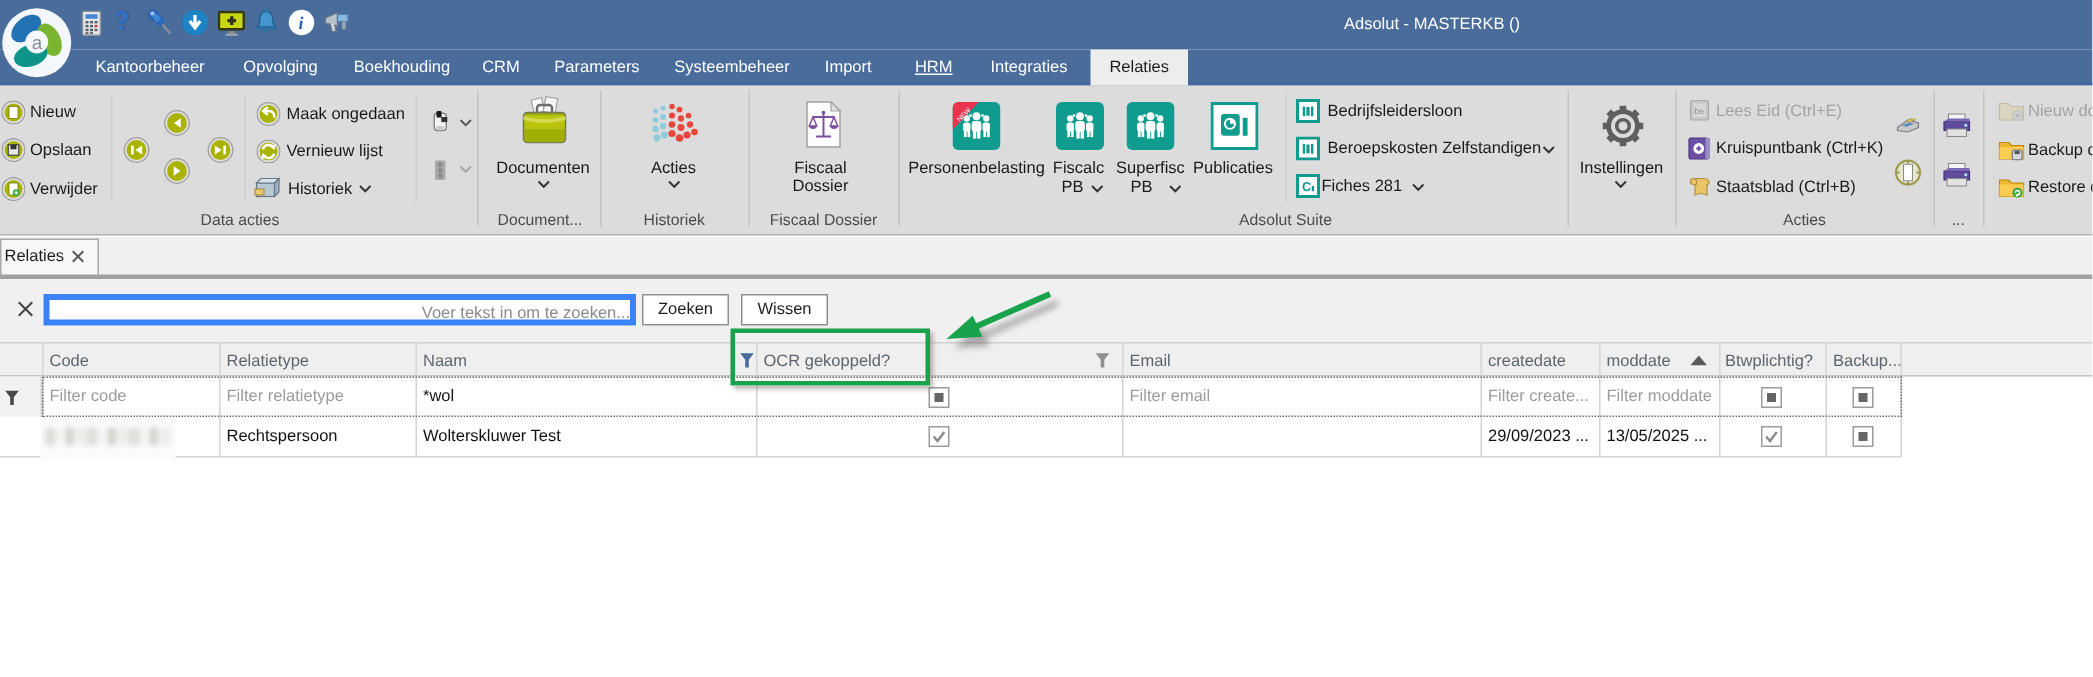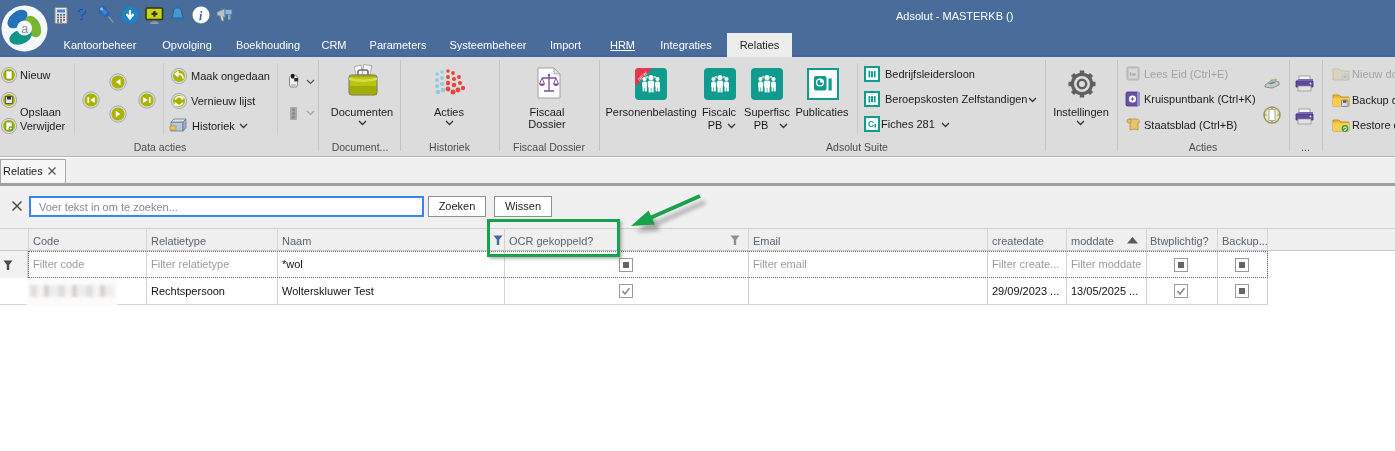--- a/index.html
+++ b/index.html
@@ -14,21 +14,21 @@
 .ribbon { left:0; top:57px; width:1395px; height:100px; background:#dcdcdc; border-bottom:1px solid #b4b4b4; }
 .gsep { top:60px; height:91px; width:1px; background:#c3c3c3; }
 .isep { top:63px; height:72px; width:1px; background:#cccccc; }
 .gcap { top:141px; height:12px; font-size:10.5px; color:#4b4b4b; text-align:center; }
 .rlbl { font-size:11px; color:#1a1a1a; white-space:nowrap; }
 .rlbl.dis { color:#a3a3a3; }
 .biglbl { font-size:11px; color:#1a1a1a; text-align:center; white-space:nowrap; }
 .doctabs { left:0; top:158px; width:1395px; height:25px; background:#f0f0f0; }
 .docband { left:0; top:183px; width:1395px; height:3px; background:#a0a0a0; }
 .toolbar { left:0; top:186px; width:1395px; height:42px; background:#f0f0f0; }
-.searchin { left:29px; top:196px; width:395px; height:21px; background:#ffffff; border:2px solid #3b82f6; font-size:11px; color:#8a8a8a; line-height:19px; padding-left:8px; }
+.searchin { left:29px; top:196px; width:395px; height:21px; background:#ffffff; border:4px solid #3b82f6; font-size:11px; color:#8a8a8a; line-height:19px; padding-left:8px;text-align:right; }
 .btn { top:196px; height:21px; background:#ffffff; border:1px solid #8f8f8f; font-size:11px; color:#1e1e1e; text-align:center; line-height:19px; }
 .hdr { top:228px; height:23px; background:#efefef; border-top:1px solid #d0d0d0; border-bottom:1px solid #c6c6c6; }
 .hdrtext { top:235px; font-size:11px; color:#5b6570; white-space:nowrap; }
 .celltext { font-size:11px; white-space:nowrap; }
 .vline { width:1px; background:#d4d4d4; }
 .cb { width:14px; height:14px; border:1px solid #9b9b9b; background:#ffffff; }
 .cbi { position:absolute; left:3px; top:3px; width:6px; height:6px; background:#666666; }
 .greenbox { left:487px; top:219px; width:133px; height:38px; border:3px solid #18a24b; box-shadow:2px 2px 3px rgba(110,110,110,0.5); }
 </style>
 </head>
@@ -149,21 +149,21 @@
       <circle cx="8" cy="8" r="6" fill="#aab400"></circle>
   <rect x="5" y="4" width="6" height="8" fill="#ffffff" stroke="#6a7000" stroke-width="0.5"></rect>
 </svg>
 <div class="abs rlbl" style="left:20px;top:69px;">Nieuw</div>
 <svg class="abs" style="left:1px;top:92px;" width="16" height="16">
   <circle cx="8" cy="8" r="7.6" fill="#dedede" stroke="#9a9a9a" stroke-width="0.8"></circle>
       <circle cx="8" cy="8" r="6" fill="#aab400"></circle>
   <rect x="4.5" y="4.5" width="7" height="7" fill="#e8e8e8" stroke="#444" stroke-width="0.8"></rect>
       <rect x="6" y="4.5" width="4" height="3" fill="#333"></rect>
 </svg>
-<div class="abs rlbl" style="left:20px;top:94px;margin-top:12px;">Opslaan</div>
+<div class="abs rlbl" style="left:20px;top:94px;">Opslaan</div>
 <svg class="abs" style="left:1px;top:118px;" width="16" height="16">
   <circle cx="8" cy="8" r="7.6" fill="#dedede" stroke="#9a9a9a" stroke-width="0.8"></circle>
       <circle cx="8" cy="8" r="6" fill="#aab400"></circle>
   <rect x="5" y="4" width="6" height="8" fill="#ffffff" stroke="#6a7000" stroke-width="0.5"></rect>
       <circle cx="9.8" cy="10.5" r="2.3" fill="#3fae49"></circle>
       <path d="M8.7 10.5 h2.2 M9.8 9.4 v2.2" stroke="#fff" stroke-width="0.8"></path>
 </svg>
 <div class="abs rlbl" style="left:20px;top:120px;">Verwijder</div>
 
 <svg class="abs" style="left:109px;top:73px;" width="18" height="18">

